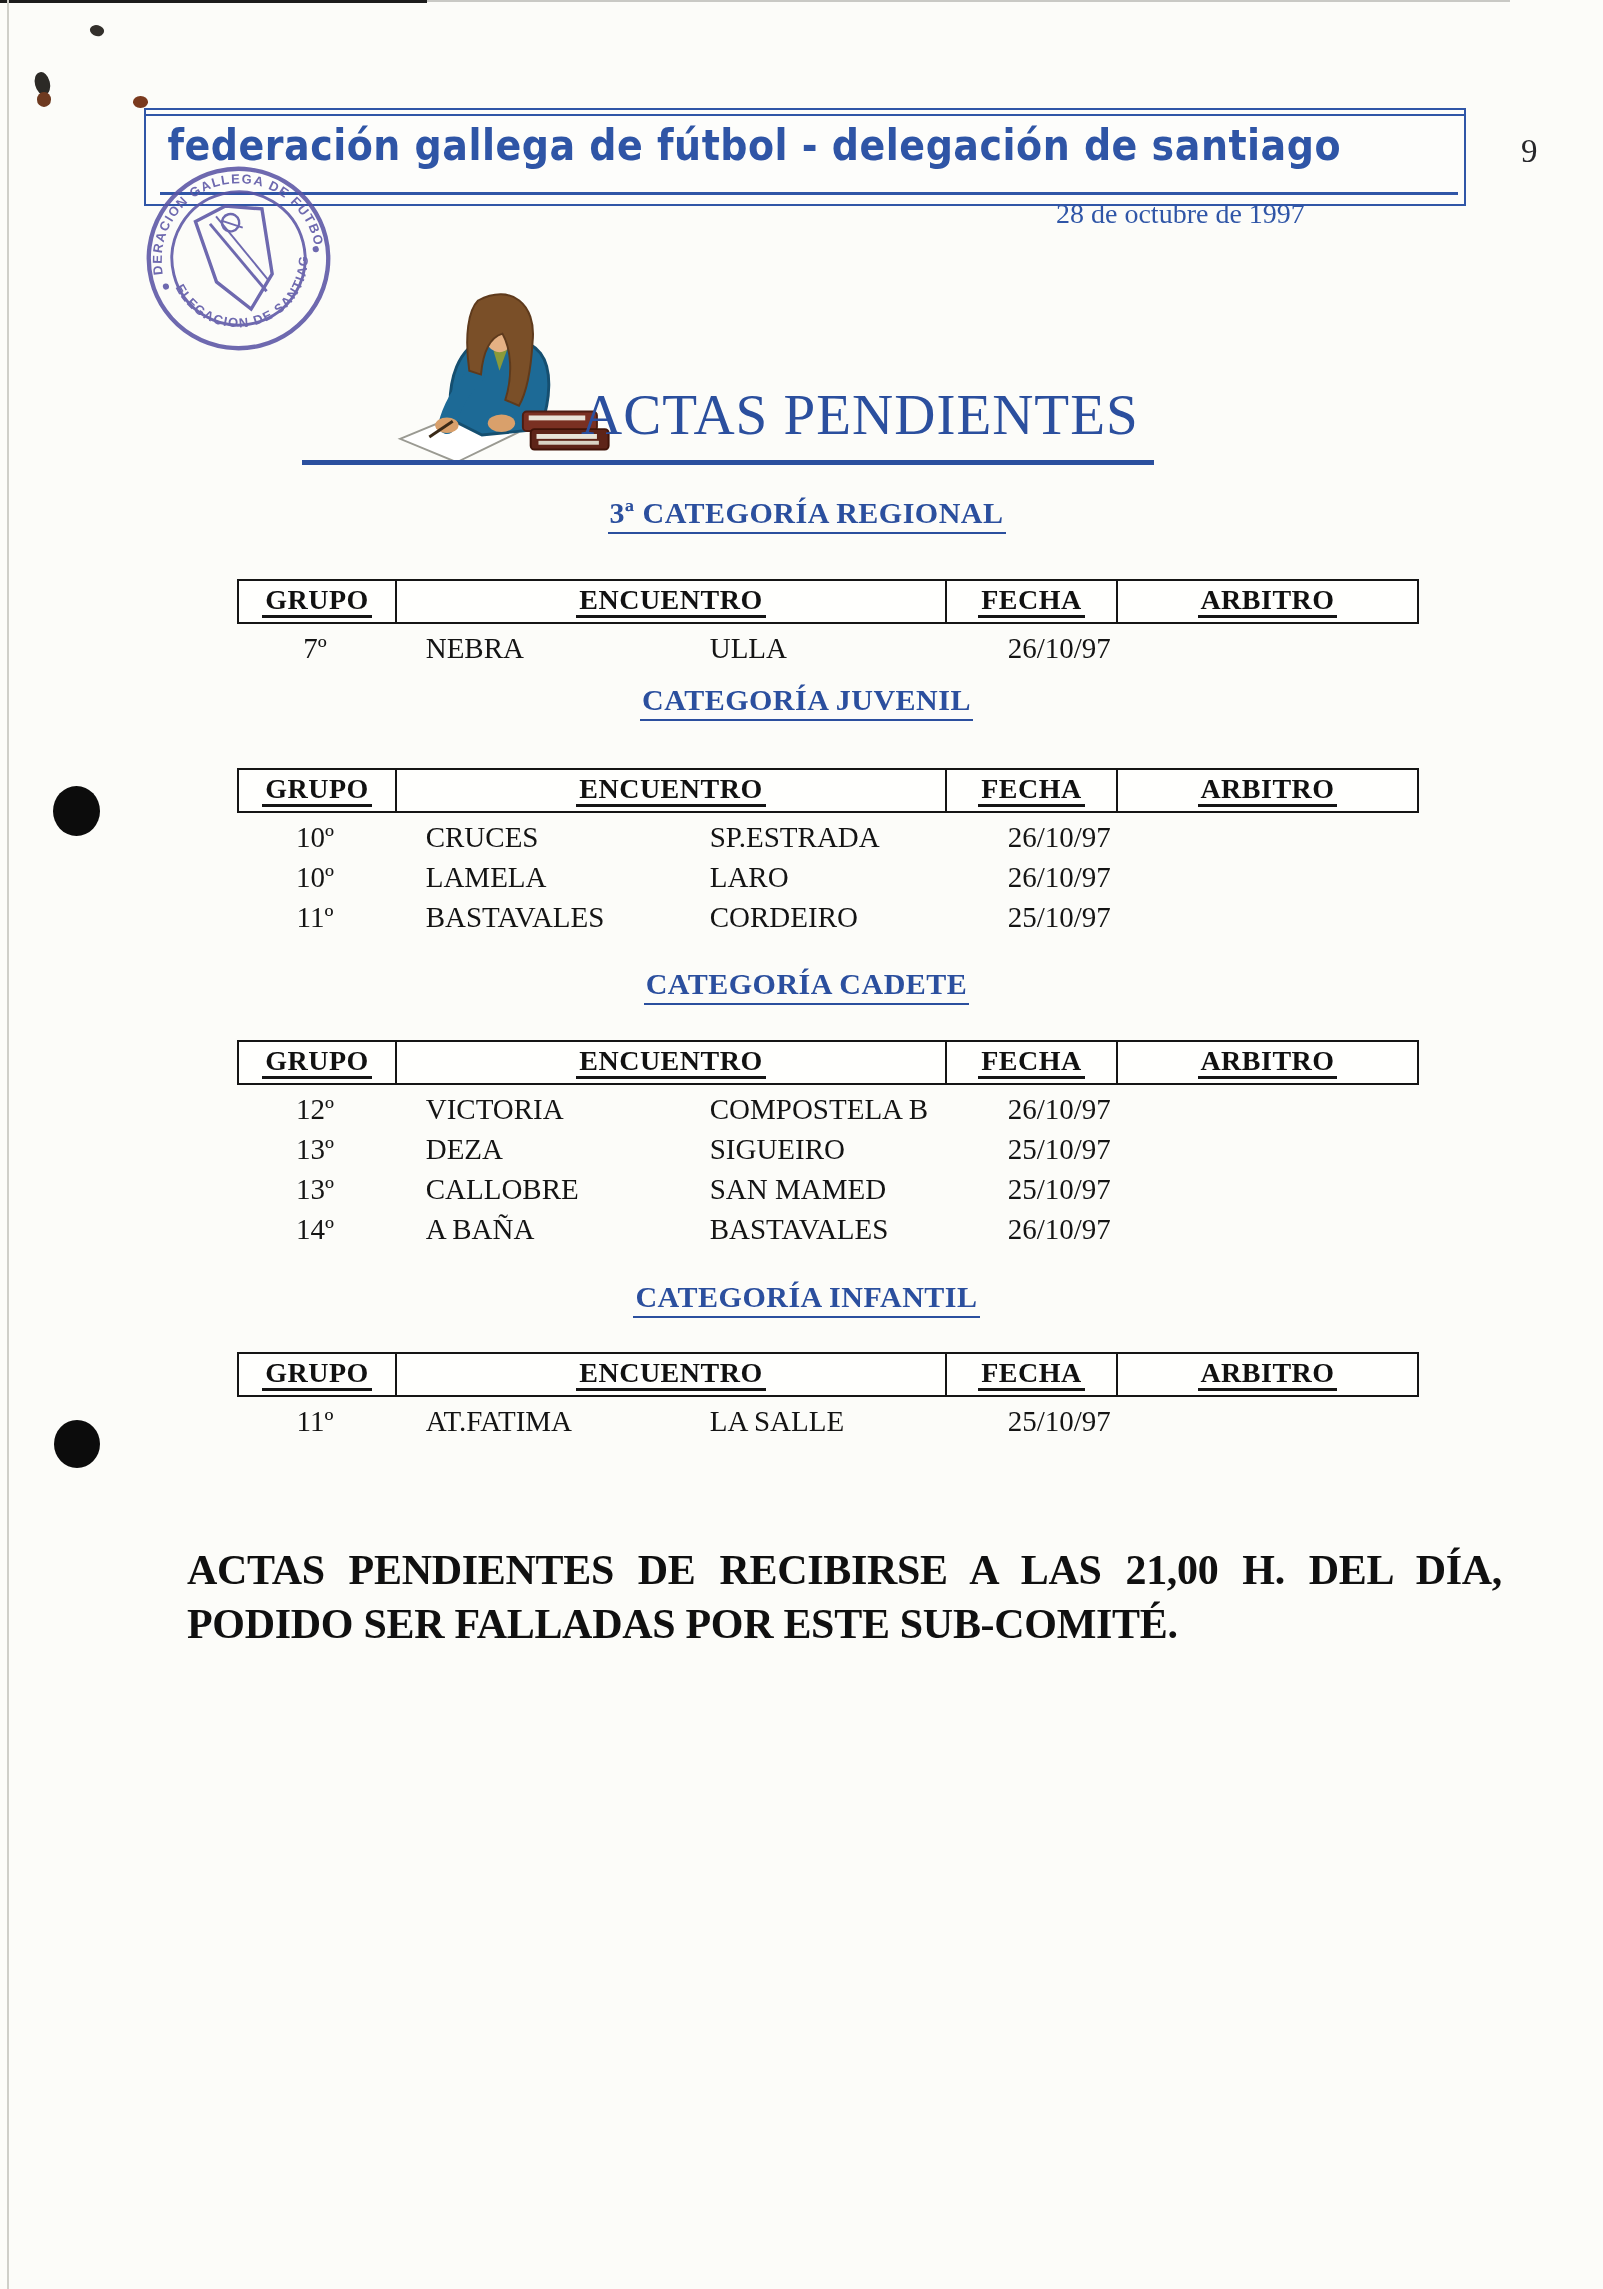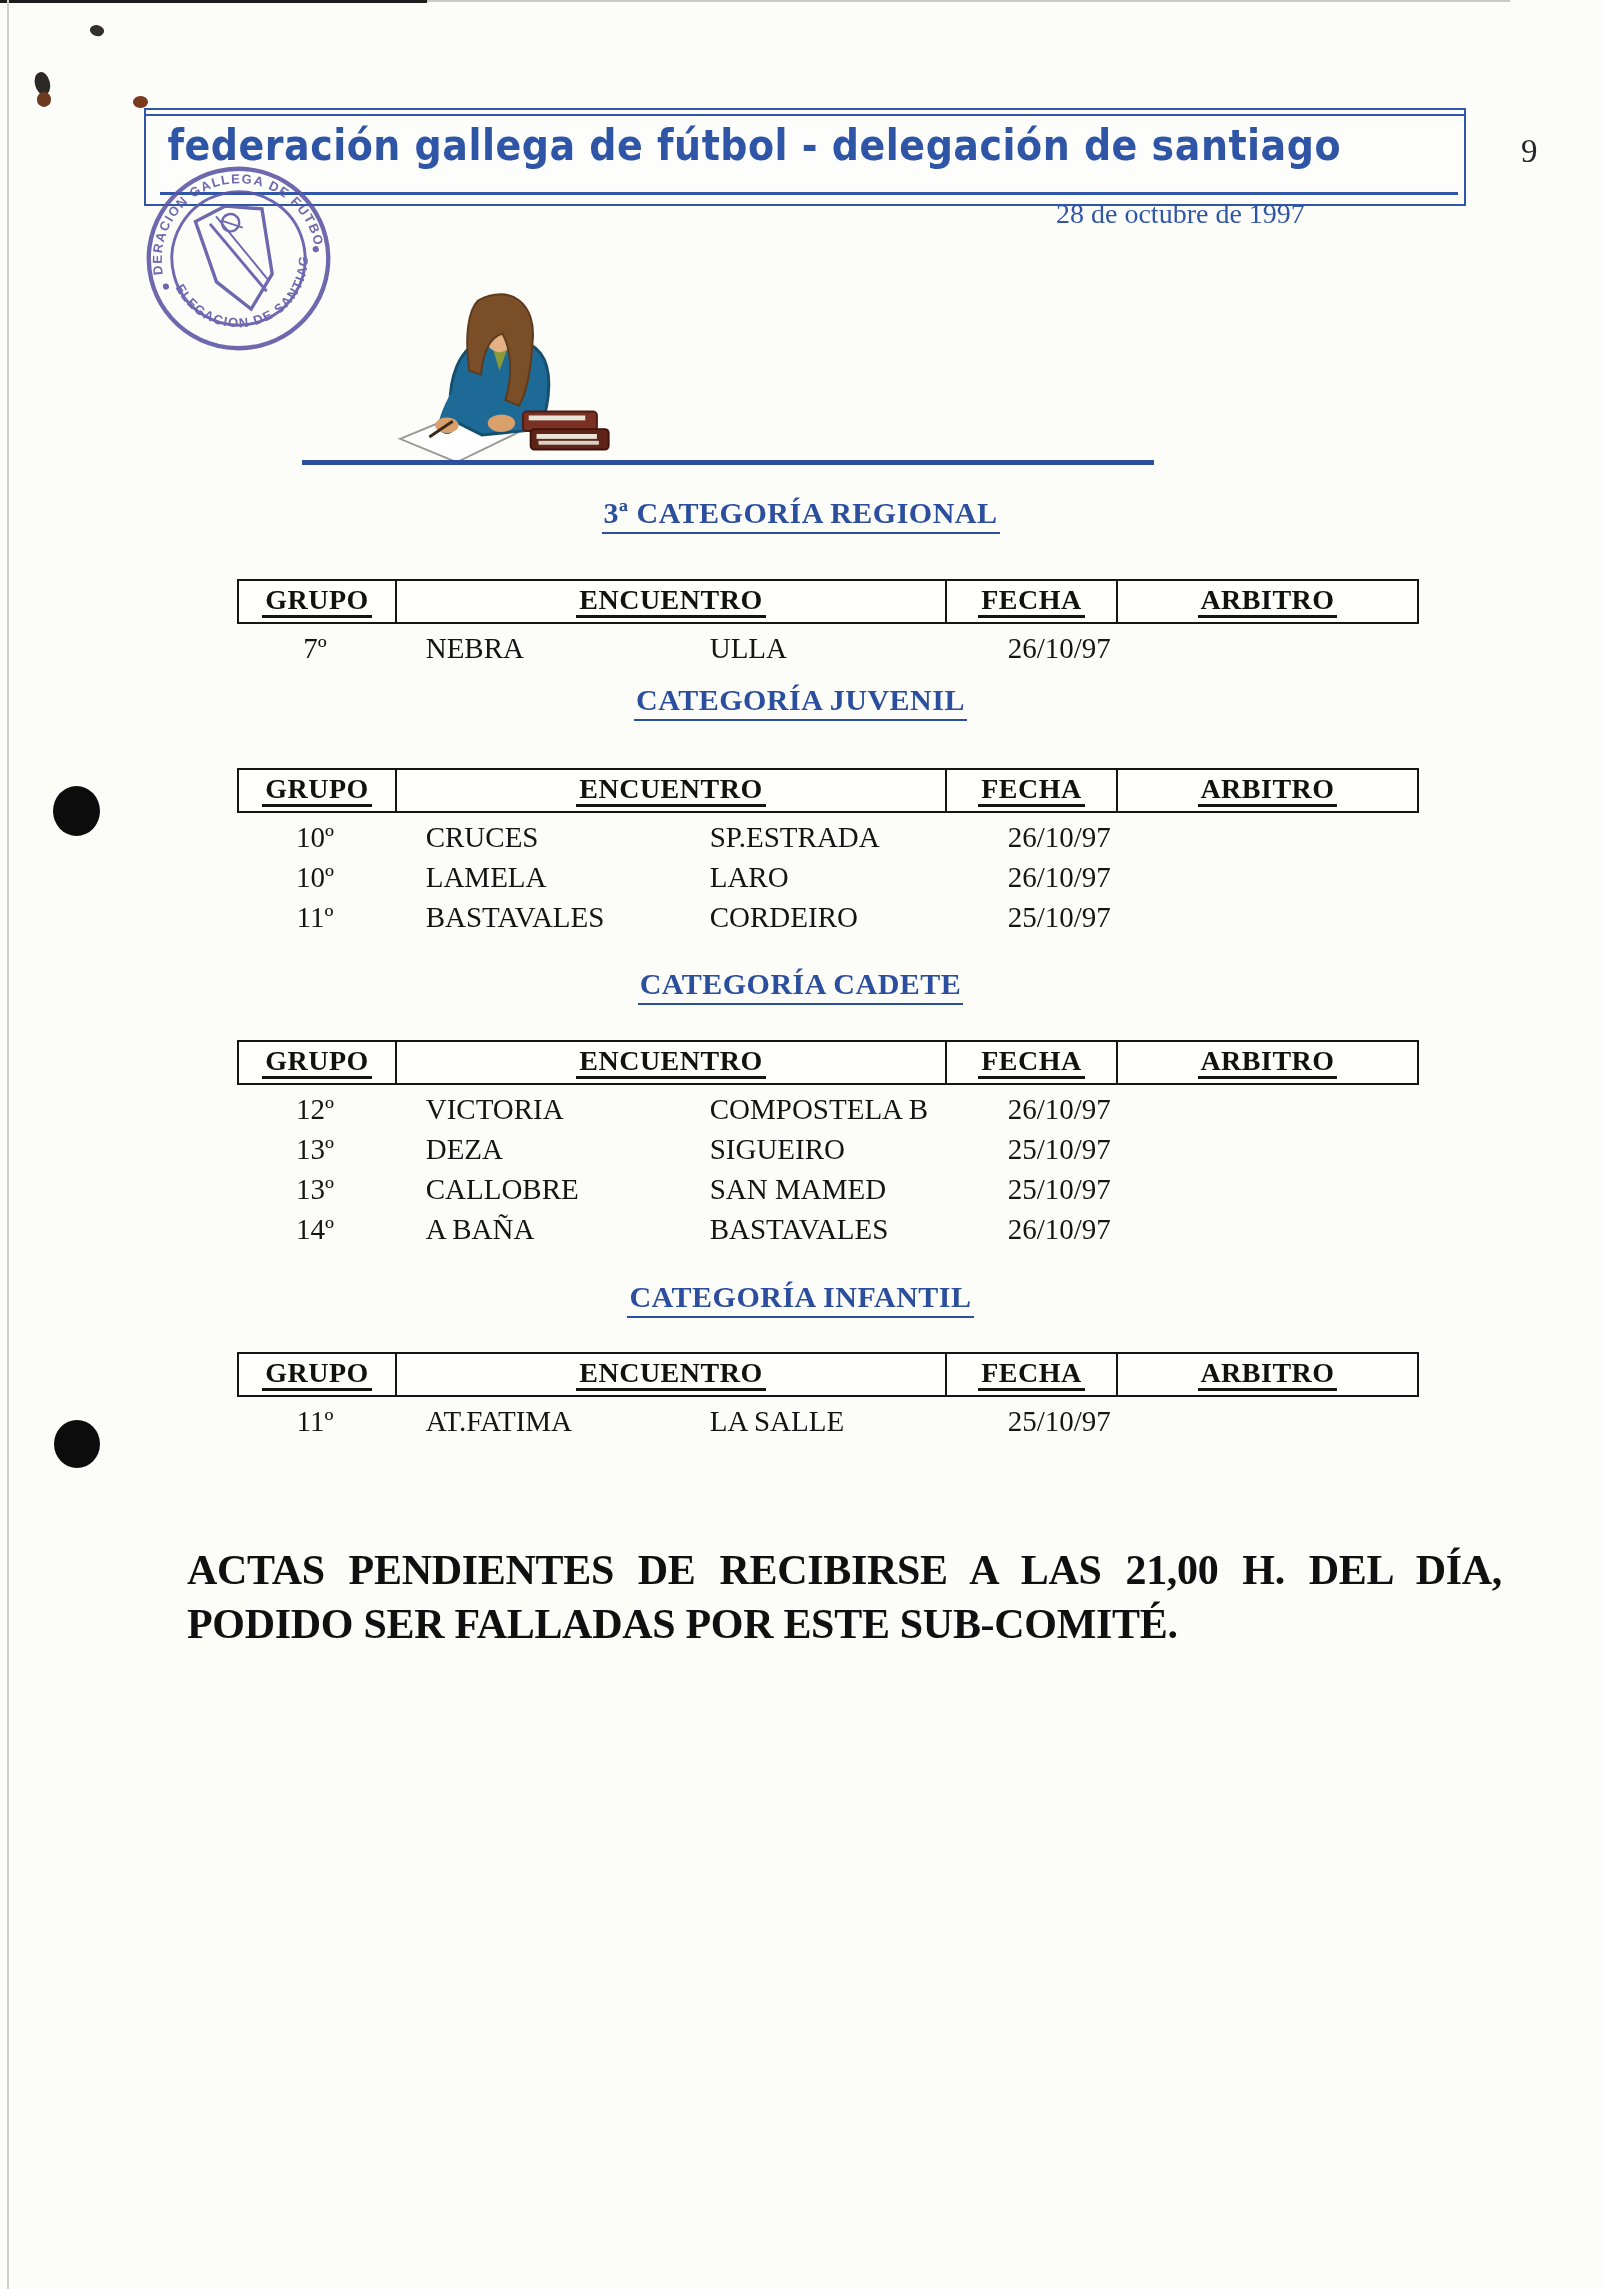--- a/index.html
+++ b/index.html
@@ -41,21 +41,21 @@
   .clipart{position:absolute;left:392px;top:281px;width:252px;height:191px;}
 
   
   .page-title{
     position:absolute;left:581px;top:382px;font-size:57px;letter-spacing:1px;
     color:#2b4f9e;white-space:nowrap;
   }
   .title-underline{position:absolute;left:302px;top:460px;width:852px;height:4.9px;background:#2b4f9e;}
 
   
-  .sheading{position:absolute;left:142px;width:1317px;text-align:center;color:#2b4f9e;
+  .sheading{position:absolute;left:148px;width:1317px;text-align:center;color:#2b4f9e;
     font-weight:bold;font-size:30px;letter-spacing:0.5px;}
   .sheading span{border-bottom:2.9px solid #2b4f9e;padding:0 2px 2.9px;}
   .sh1{top:496px;} .sh2{top:683px;} .sh3{top:967px;} .sh4{top:1280px;}
 
   
   .mtable{position:absolute;left:237px;width:1182px;}
   .t1{top:579px;} .t2{top:768px;} .t3{top:1040px;} .t4{top:1352px;}
   .thead{display:grid;grid-template-columns:156px 550px 171px 1fr;
     border:2px solid #151515;height:45px;box-sizing:border-box;background:#fffffd;}
   .thead .tc{display:flex;align-items:center;justify-content:center;
@@ -134,20 +134,21 @@
     <line x1="38" y1="160" x2="62" y2="144" stroke="#3a2a18" stroke-width="3"></line>
     <g>
       <rect x="134" y="134" width="76" height="20" rx="4" fill="#7a3022" stroke="#4d1d12" stroke-width="2"></rect>
       <rect x="140" y="138" width="58" height="5" fill="#e9e4d8"></rect>
       <rect x="142" y="152" width="80" height="21" rx="4" fill="#5e2418" stroke="#401308" stroke-width="2"></rect>
       <rect x="148" y="157" width="62" height="5" fill="#e9e4d8"></rect>
       <rect x="150" y="164" width="62" height="4" fill="#d8d2c4"></rect>
     </g>
   </svg>
 
+  <div class="page-title">ACTAS PENDIENTES</div>
   <div class="title-underline"></div>
 
   <div class="sheading sh1"><span>3ª CATEGORÍA REGIONAL</span></div>
   <div class="mtable t1">
     <div class="thead">
       <div class="tc">
           <span>GRUPO</span>
         </div>
       <div class="tc">
           <span>ENCUENTRO</span>

